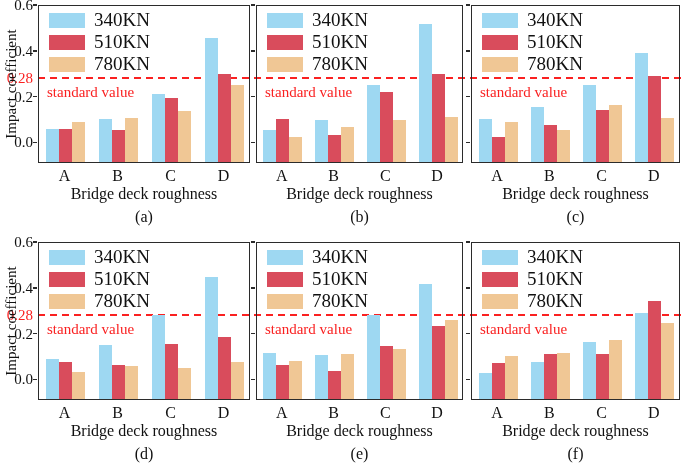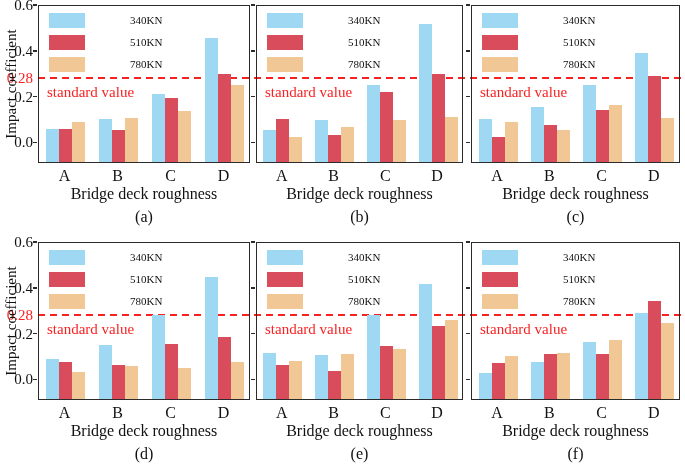--- a/index.html
+++ b/index.html
@@ -7,21 +7,21 @@
     position:relative;width:685px;height:470px;background:#fff;
     font-family:"Liberation Serif","DejaVu Serif",serif;color:#111;
     overflow:hidden;
   }
   .plot-box{position:absolute;border:1px solid #2b2b2b;box-sizing:border-box;background:transparent;z-index:2;}
   .bar{position:absolute;bottom:0;z-index:2;}
   .std-line{position:absolute;height:2px;z-index:1;}
   .legend{position:absolute;left:10px;top:6px;z-index:4;display:flex;flex-direction:column;gap:6px;}
   .legend-row{display:flex;align-items:center;gap:9px;}
   .swatch{width:36px;height:15px;display:inline-block;flex:0 0 36px;}
-  .legend-label{font-size:11px;line-height:16px;white-space:nowrap;margin-left:36px;}
+  .legend-label{font-size:19px;line-height:16px;white-space:nowrap;}
   .std-text{position:absolute;left:8px;font-size:15px;line-height:16px;z-index:3;white-space:nowrap;}
   .ytick-label{position:absolute;text-align:right;font-size:15px;line-height:18px;height:18px;z-index:3;}
   .cat-label{position:absolute;text-align:center;font-size:16px;line-height:17px;z-index:3;}
   .xlabel{position:absolute;text-align:center;font-size:16px;line-height:18px;z-index:3;}
   .caption{position:absolute;text-align:center;font-size:16px;line-height:18px;z-index:3;}
   .ylabel{position:absolute;font-size:15px;line-height:18px;height:18px;text-align:center;transform:rotate(-90deg);z-index:3;white-space:nowrap;}
   .tick{position:absolute;background:#2b2b2b;z-index:3;}
 </style>
 </head>
 <body>

